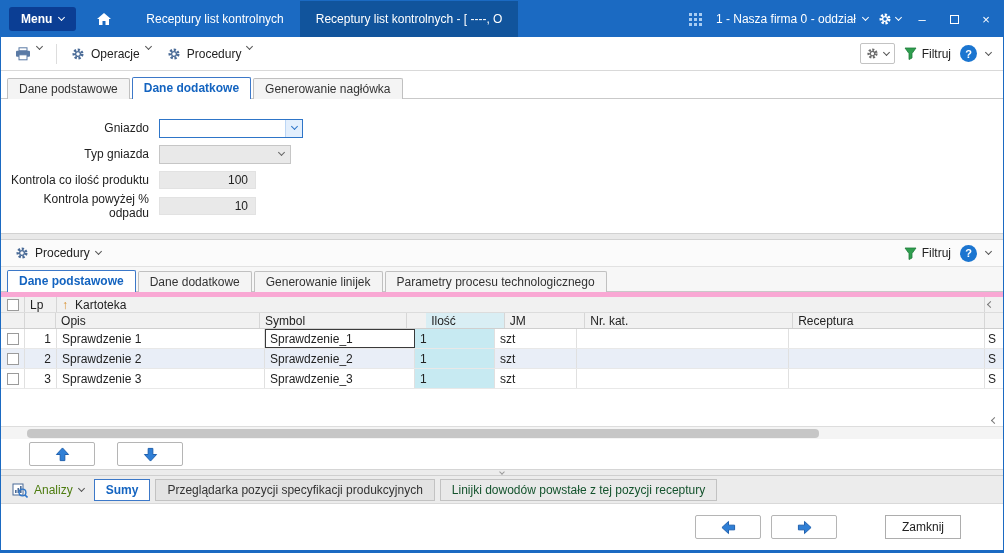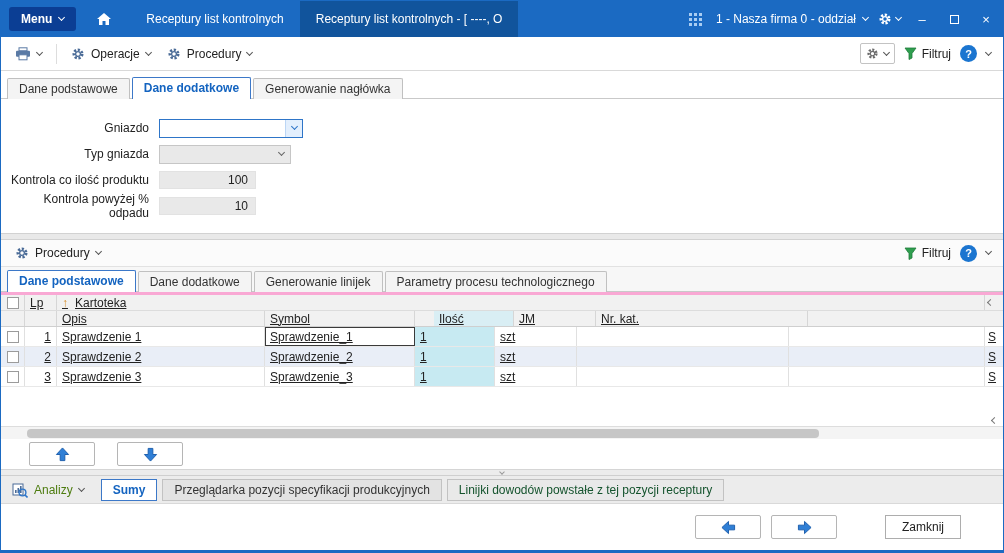--- a/index.html
+++ b/index.html
@@ -23,21 +23,21 @@
   .tb-right { margin-left:auto; display:flex; align-items:center; gap:10px; padding-right:6px; }
   .apps { display:grid; grid-template-columns:repeat(3,3px); grid-gap:2px; margin-right:4px; }
   .apps i { width:3px; height:3px; background:#a9cdf2; display:block; }
   .company { display:flex; align-items:center; gap:7px; }
   .gear-tb { display:flex; align-items:center; gap:4px; }
   .winbtn { width:22px; height:22px; display:flex; align-items:center; justify-content:center; font-size:13px; }
   .maxbox { width:9px; height:9px; border:1px solid #fff; display:inline-block; }
 
   
   .toolbar { height:34px; background:#fff; border-bottom:1px solid #d9d9d9; display:flex; align-items:center; padding:0 8px; gap:4px; flex-shrink:0; }
-  .tool-btn { display:flex; align-items:center; gap:6px; padding:3px 6px; color:#222; }
+  .tool-btn { display:flex; align-items:flex-start; gap:6px; padding:3px 6px; color:#222; }
   .sep { width:1px; height:20px; background:#ddd; margin:0 4px; }
   .toolbar-right { margin-left:auto; display:flex; align-items:center; gap:9px; padding-right:4px; }
   .gear-dd { border:1px solid #c3c3c3; border-radius:2px; padding:3px 5px; display:flex; align-items:center; gap:5px; background:#fff; color:#555; }
   .filtruj { display:flex; align-items:center; gap:5px; }
   .help { width:17px; height:17px; border-radius:50%; background:#1b75d0; color:#fff; font-weight:bold; font-size:11px; display:flex; align-items:center; justify-content:center; }
   .dimchev { color:#555; }
 
   
   .tabstrip { display:flex; align-items:flex-end; padding:6px 6px 0; border-bottom:1px solid #c9c9c9; background:#fff; height:28px; flex-shrink:0; }
   .tabstrip.grey { background:#f7f7f7; height:25px; padding-top:3px; }
@@ -56,21 +56,21 @@
   .numfield { width:97px; height:18px; background:#e9e9e9; border:1px solid #e2e2e2; text-align:right; padding:0 7px; line-height:17px; }
 
   .hsplit { height:7px; background:#e9e9e9; border-top:1px solid #d2d2d2; border-bottom:1px solid #d2d2d2; flex-shrink:0; }
 
   
   .procbar { height:27px; background:#fbfbfb; border-bottom:1px solid #e2e2e2; display:flex; align-items:center; padding:0 8px; flex-shrink:0; }
   .procbar .left { display:flex; align-items:center; gap:6px; }
   .procbar .right { margin-left:auto; display:flex; align-items:center; gap:9px; padding-right:4px; }
 
   
-  .grid { flex:1; min-height:0; display:flex; flex-direction:column; background:#fff; border-top:3px solid #f9a8d4;text-decoration:underline; }
+  .grid { flex:1; min-height:0; display:flex; flex-direction:column; background:#fff; border-top:5px solid #f9a8d4; }
   .band-row, .head-row { display:flex; background:#f1f1f1; flex-shrink:0; }
   .band-row { height:16px; border-bottom:1px solid #dcdcdc; }
   .head-row { height:16px; border-bottom:1px solid #cfcfcf; }
   .row { display:flex; height:20px; border-bottom:1px solid #e8e8e8; background:#fff; flex-shrink:0; }
   .row.alt { background:#e9eef7; }
   .c { border-right:1px solid #e0e0e0; display:flex; align-items:center; padding:0 5px; overflow:hidden; white-space:nowrap; }
   .band-row .c, .head-row .c { border-right-color:#d6d6d6; }
   .w-cb { width:24px; justify-content:center; padding:0; }
   .w-lp { width:32px; }
   .w-opis { width:208px; }
@@ -96,21 +96,21 @@
   .move-row { height:30px; background:#fff; display:flex; align-items:center; gap:22px; padding-left:28px; flex-shrink:0; }
   .sq-btn { width:66px; height:24px; border:1px solid #b5b5b5; border-radius:2px; background:#fff; display:flex; align-items:center; justify-content:center; }
 
   .bsplit { height:7px; background:#ececec; border-top:1px solid #d5d5d5; border-bottom:1px solid #cfcfcf; flex-shrink:0; display:flex; justify-content:center; align-items:center; color:#9a9a9a; }
   .bsplit .chev { width:4px; height:4px; margin-top:-2px; }
 
   
   .bottom-bar { height:28px; background:#ececec; border-bottom:1px solid #d9d9d9; display:flex; align-items:center; padding:0 6px; gap:5px; flex-shrink:0; }
   .analizy { display:flex; align-items:center; gap:6px; padding:0 5px; color:#4d7c0f; }
   .btab { border:1px solid #c2c2c2; background:#e3e3e3; height:22px; display:flex; align-items:center; padding:0 11px; color:#333; white-space:nowrap; }
-  .btab.active { background:#fff; color:#1464c0; font-weight:bold; border-color:#3c78c8;margin-left:7px; }
+  .btab.active { background:#fff; color:#1464c0; font-weight:bold; border-color:#3c78c8; }
   .btab.disabled { color:#14532d; background:#e9e9e9; }
 
   
   .footer { height:46px; background:#fff; display:flex; align-items:center; justify-content:flex-end; padding-right:42px; flex-shrink:0; }
   .footer .gap-s { width:10px; } .footer .gap-l { width:48px; }
   .close-btn { width:76px; height:24px; border:1px solid #adadad; background:#fff; display:flex; align-items:center; justify-content:center; color:#222; }
 </style>
 </head>
 <body>
 
@@ -284,20 +284,21 @@
         </div>
     </div>
     <div class="head-row">
       <div class="c w-cb"></div>
       <div class="c w-lp"></div>
       <div class="c w-opis">Opis</div>
       <div class="c w-sym">Symbol</div>
       <div class="c w-ilosc hd-ilosc">Ilość</div>
       <div class="c w-jm">JM</div>
       <div class="c w-nrkat">Nr. kat.</div>
+      <div class="c w-rec">Receptura</div>
       <div class="c w-strip strip"></div>
     </div>
 
     <div class="row">
       <div class="c w-cb">
           <span class="cb"></span>
         </div>
       <div class="c w-lp num">1</div>
       <div class="c w-opis">Sprawdzenie 1</div>
       <div class="c w-sym focused">Sprawdzenie_1</div>

